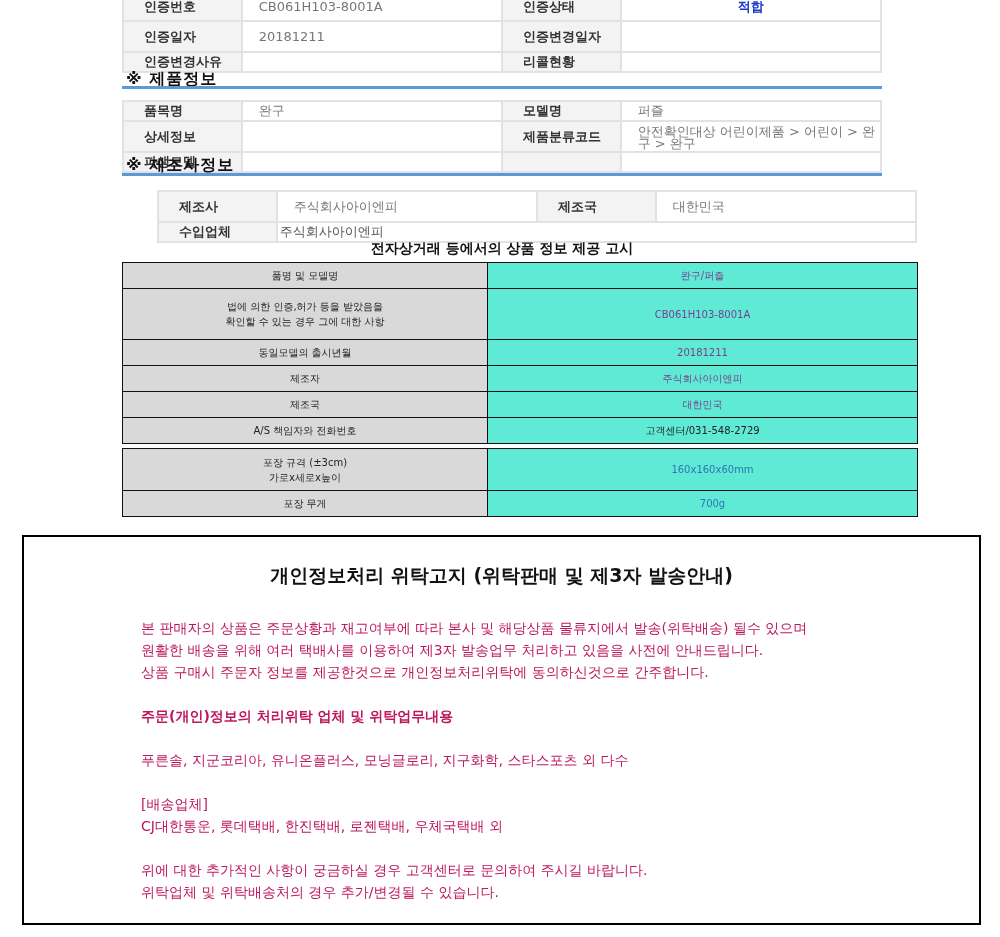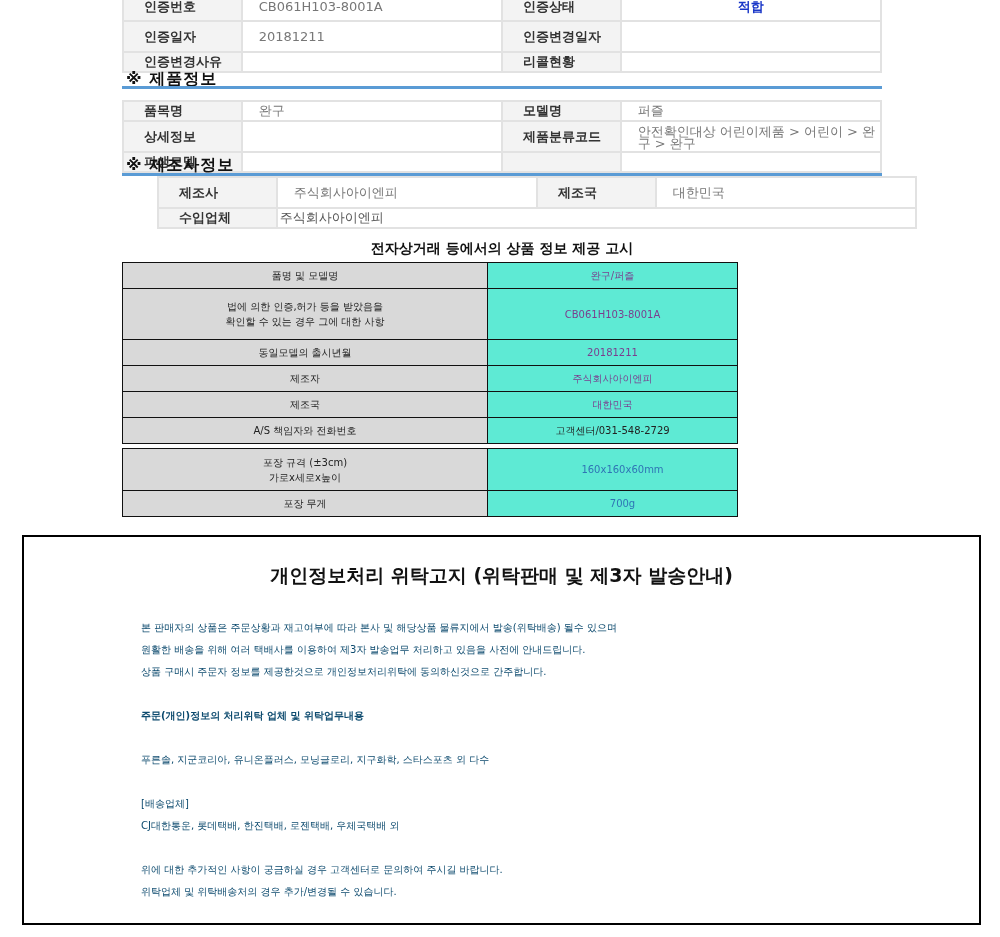--- a/index.html
+++ b/index.html
@@ -13,32 +13,32 @@
   .kc-table td.lbl { background: #f3f3f3; color: #333; font-weight: bold; padding-left: 20px; width: 114px; }
   .kc-table td.val { background: #fff; color: #777; padding-left: 16px; width: 250px; }
   .kc-table td.val.plain { padding-left: 2px; color: #555; }
   .kc-table td.val.wrap { line-height: 12px; padding-top: 2px; }
   .kc-table td.status { color: #1a37c8; font-weight: bold; text-align: center; padding-left: 0; }
   .sec-title { position: absolute; left: 126px; font-size: 16px; font-weight: bold; color: #111; letter-spacing: 1px; }
   .sec-bar { position: absolute; left: 122px; width: 760px; height: 3px; background: #5a9bd5; }
 
   
   .ec-title { position: absolute; left: 122px; width: 760px; top: 240px; text-align: center; font-size: 14px; font-weight: bold; color: #111; }
-  .ec-table { position: absolute; left: 122px; width: 616px; border-collapse: collapse; table-layout: fixed; }
+  .ec-table { position: absolute; left: 122px; width: 796px; border-collapse: collapse; table-layout: fixed; }
   .ec-table td { border: 1px solid #111; font-size: 10px; text-align: center; vertical-align: middle; line-height: 15px; }
   .ec-table td.lbl { background: #d9d9d9; color: #222; width: 365px; }
   .ec-table td.val { background: #5eead4; }
   .c-purple { color: #7a3e8e; }
   .c-dark { color: #222; }
   .c-blue { color: #2f75b5; padding-left: 20px; }
 
   
   .notice { position: absolute; left: 22px; top: 535px; width: 959px; height: 390px; border: 2px solid #000; }
   .notice h2 { position: absolute; top: 26px; left: 0; width: 100%; text-align: center; font-size: 19px; font-weight: bold; color: #111; }
-  .notice .body { position: absolute; left: 117px; top: 80px; font-size: 10px; line-height: 22px; color: #0c4a6e; }
+  .notice .body { position: absolute; left: 117px; top: 80px; font-size: 14px; line-height: 22px; color: #be185d; }
   .notice .body p { margin: 0; }
   .notice .gap { height: 22px; }
   .notice .bold { font-weight: bold; }
 </style>
 </head>
 <body>
 
 <div class="kc-wrap" style="top:-9px;">
   <table class="kc-table">
     <tbody>
@@ -86,21 +86,21 @@
       <td class="val"></td>
       <td class="lbl"></td>
       <td class="val"></td>
     </tr>
   </tbody>
     </table>
 </div>
 
 <div class="sec-title" style="top:155px;">※ 제조사정보</div>
 <div class="sec-bar" style="top:173px;"></div>
-<div class="kc-wrap" style="top:176px;padding-left:35px;">
+<div class="kc-wrap" style="top:190px;padding-left:35px;">
   <table class="kc-table">
     <tbody>
         <tr style="height:31px;">
       <td class="lbl">제조사</td>
       <td class="val">주식회사아이엔피</td>
       <td class="lbl">제조국</td>
       <td class="val">대한민국</td>
     </tr>
     <tr style="height:18px;">
       <td class="lbl">수입업체</td>

